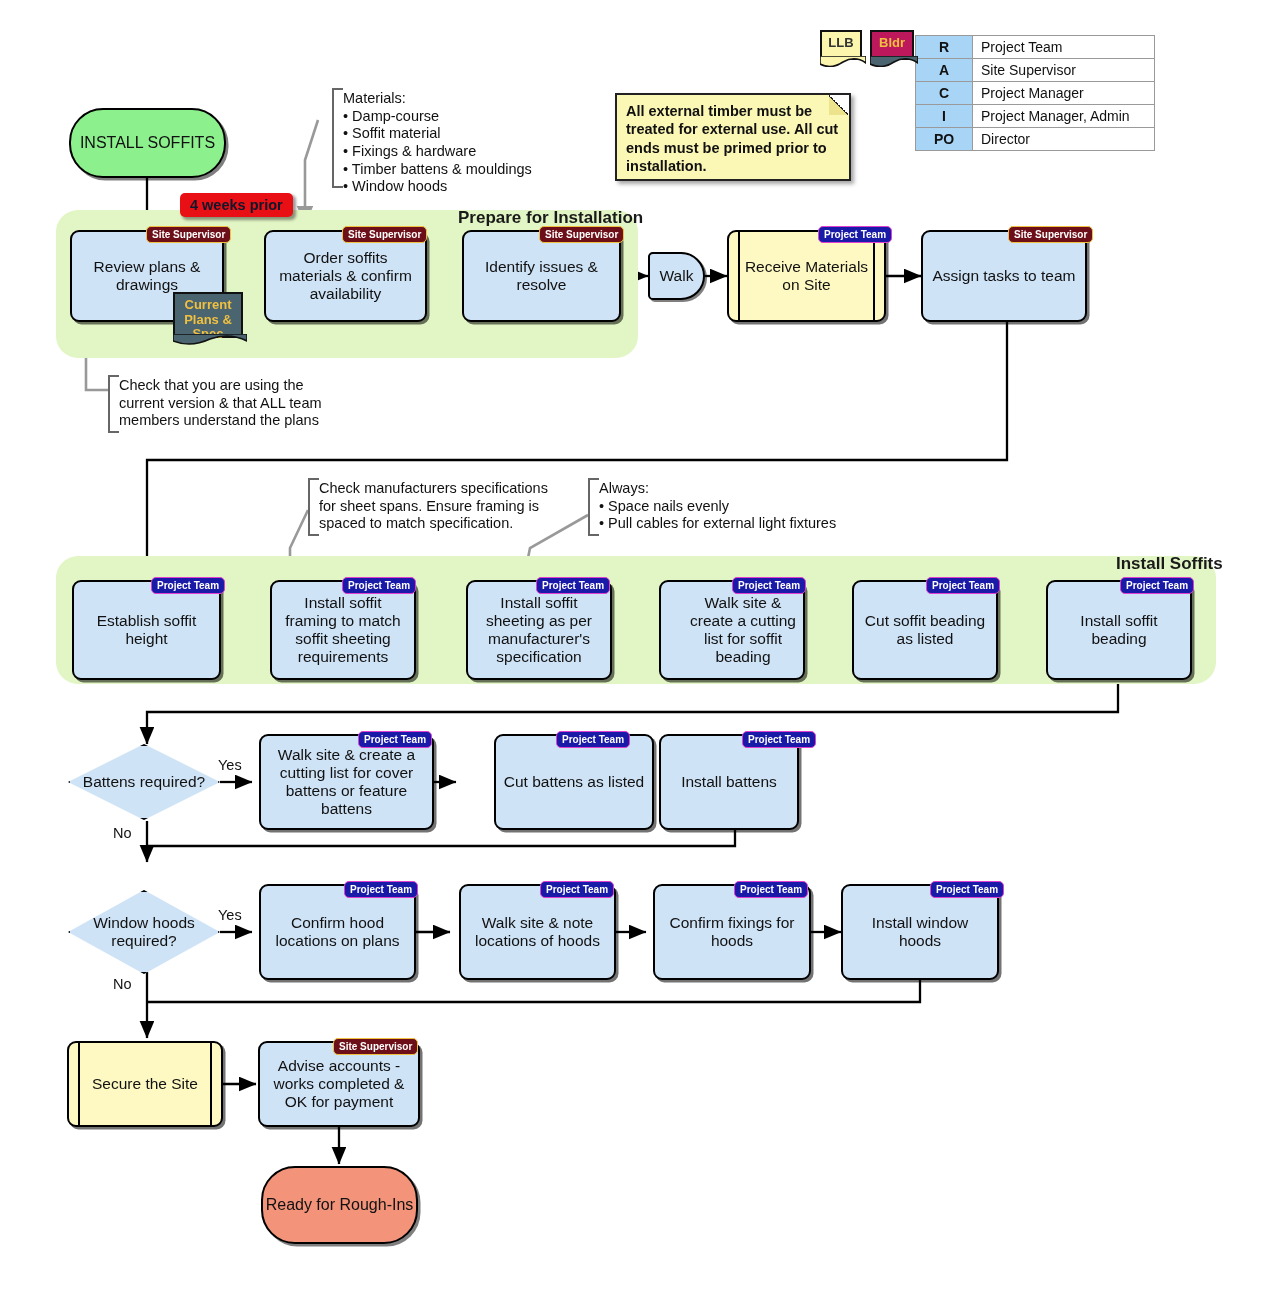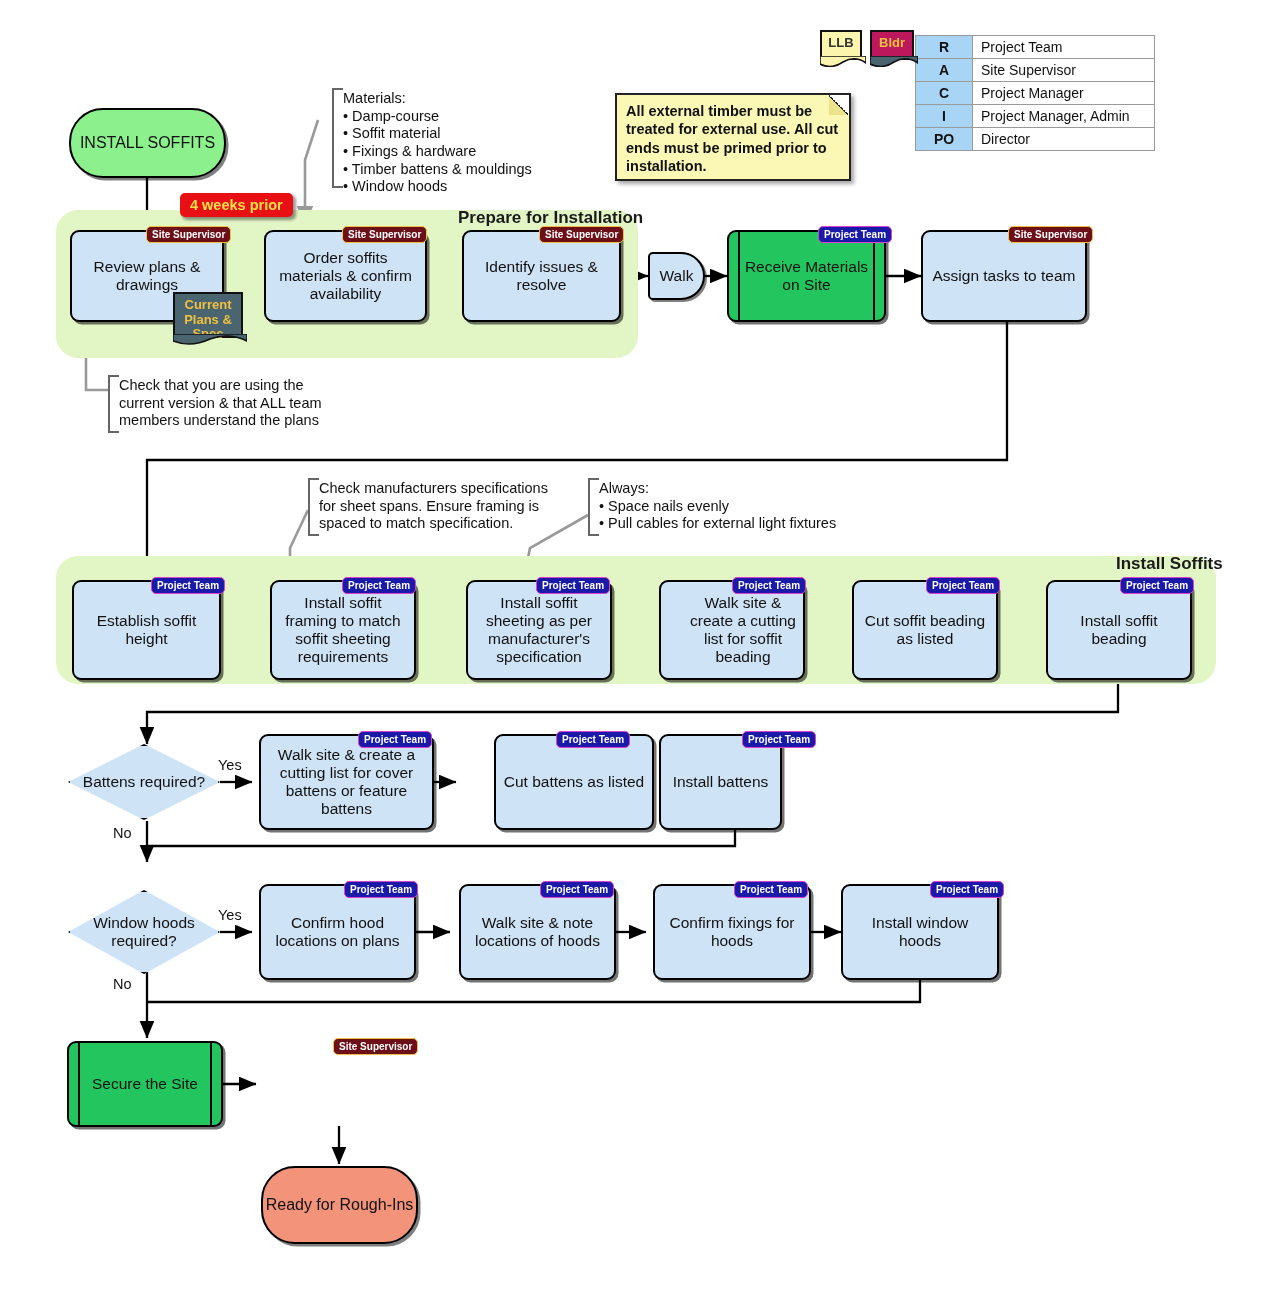--- a/index.html
+++ b/index.html
@@ -10,21 +10,21 @@
   .lane{position:absolute;background:#e2f5c4;border-radius:22px;}
   .lane-title{position:absolute;font-weight:bold;font-size:17px;color:#1a1a1a;white-space:nowrap;margin-left:44px;}
 
   .node{position:absolute;box-sizing:border-box;display:flex;align-items:center;
         justify-content:center;text-align:center;color:#111;}
 
   .proc{background:#cfe3f7;border:2.5px solid #000;border-radius:9px;
         font-size:15.5px;line-height:1.16;padding:4px 6px;
         box-shadow:2.5px 2.5px 0 rgba(0,0,0,.55);}
 
-  .sub{background:#22c55e;border:2.5px solid #000;border-radius:9px;
+  .sub{background:#fef9c3;border:2.5px solid #000;border-radius:9px;
        font-size:15.5px;line-height:1.16;padding:4px 14px;
        box-shadow:2.5px 2.5px 0 rgba(0,0,0,.55);}
   .sub::before,.sub::after{content:"";position:absolute;top:0;bottom:0;width:0;border-left:2.2px solid #000;}
   .sub::before{left:9px;} .sub::after{right:9px;}
 
   .term{border:2.5px solid #000;border-radius:34px;font-size:16px;line-height:1.16;
         box-shadow:2.5px 2.5px 0 rgba(0,0,0,.5);}
   .term-start{background:#8cf08c;}
   .term-end{background:#f2937a;}
 
@@ -44,21 +44,21 @@
   .note .bul{display:block;padding-left:11px;text-indent:-11px;}
   .note::before,.note::after{content:"";position:absolute;left:0;width:9px;height:2px;background:#666;}
   .note::before{top:0;} .note::after{bottom:0;}
 
   .sticky{position:absolute;background:#fbf7b5;border:2px solid #222;
           font-size:14.5px;font-weight:bold;line-height:1.26;color:#111;
           padding:7px 9px;box-sizing:border-box;box-shadow:3px 3px 4px rgba(0,0,0,.35);}
   .sticky .fold{position:absolute;right:0;top:0;width:20px;height:20px;
           background:linear-gradient(225deg,#fff 0 50%,#222 50% 54%,#ece38c 54%);}
 
-  .timebadge{position:absolute;background:#e80f15;color:#fde047;font-weight:bold;
+  .timebadge{position:absolute;background:#e80f15;color:#0f172a;font-weight:bold;
         font-size:14.5px;padding:4px 10px;border-radius:5px;
         box-shadow:2.5px 2.5px 3px rgba(0,0,0,.4);white-space:nowrap;}
 
   .tag{position:absolute;font-size:13px;font-weight:bold;text-align:center;
        line-height:1.12;box-sizing:border-box;padding:4px 6px 9px;
        border:2px solid #111;z-index:7;}
   .tag .wv{position:absolute;left:-2px;right:-2px;bottom:-9px;height:11px;}
   .tag-llb{background:#fbf5ae;color:#333;}
   .tag-bldr{background:#be185d;color:#f0c040;}
   .tag-doc{background:#4a6470;color:#f0c040;font-size:13px;}
@@ -296,21 +296,21 @@
   <div class="node proc" style="left:259px;top:734px;width:175px;height:96px;">
     <span>Walk site &amp; create a cutting list for cover battens or feature battens</span>
   </div>
   <div class="badge b-pt" style="left:358px;top:731px;">Project Team</div>
 
   <div class="node proc" style="left:462px;top:734px;width:160px;height:96px;margin-left:32px;">
     <span>Cut battens as listed</span>
   </div>
   <div class="badge b-pt" style="left:556px;top:731px;">Project Team</div>
 
-  <div class="node proc" style="left:659px;top:734px;width:123px;height:96px;">
+  <div class="node proc" style="left:659px;top:734px;width:140px;height:96px;">
     <span>Install battens</span>
   </div>
   <div class="badge b-pt" style="left:742px;top:731px;">Project Team</div>
 
   <div class="node dec" style="left:68px;top:890px;width:152px;height:84px;
               clip-path:polygon(50% 0,100% 50%,50% 100%,0 50%);">
     <span>Window hoods required?</span>
   </div>
   <div class="elbl" style="left:218px;top:907px;">Yes</div>
   <div class="elbl" style="left:113px;top:976px;">No</div>
@@ -332,19 +332,22 @@
 
   <div class="node proc" style="left:841px;top:884px;width:158px;height:96px;">
     <span>Install window hoods</span>
   </div>
   <div class="badge b-pt" style="left:930px;top:881px;">Project Team</div>
 
   <div class="node sub" style="left:67px;top:1041px;width:156px;height:86px;">
     <span>Secure the Site</span>
   </div>
 
+  <div class="node proc" style="left:258px;top:1041px;width:162px;height:86px;">
+    <span>Advise accounts - works completed &amp; OK for payment</span>
+  </div>
   <div class="badge b-ss" style="left:333px;top:1038px;">Site Supervisor</div>
 
   <div class="node term term-end" style="left:261px;top:1166px;width:157px;height:78px;">
     <span>Ready for Rough-Ins</span>
   </div>
 
 </div>
 
 </body></html>

